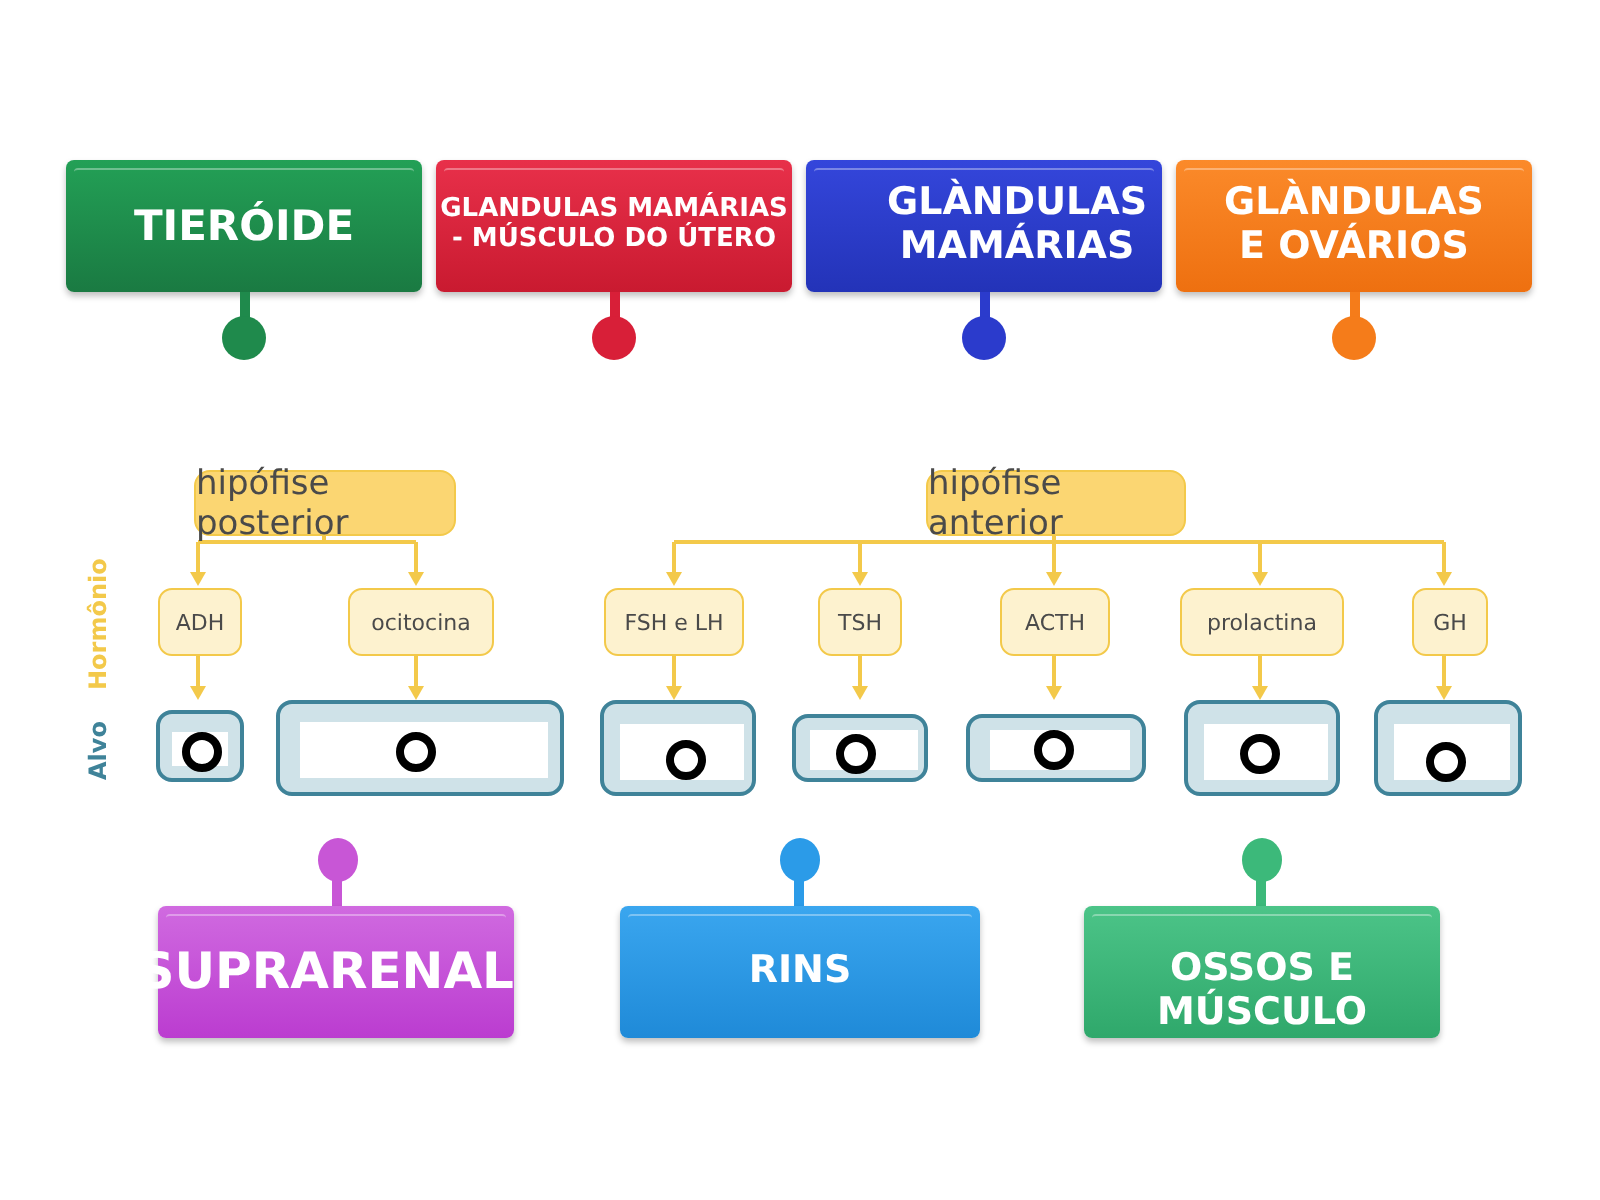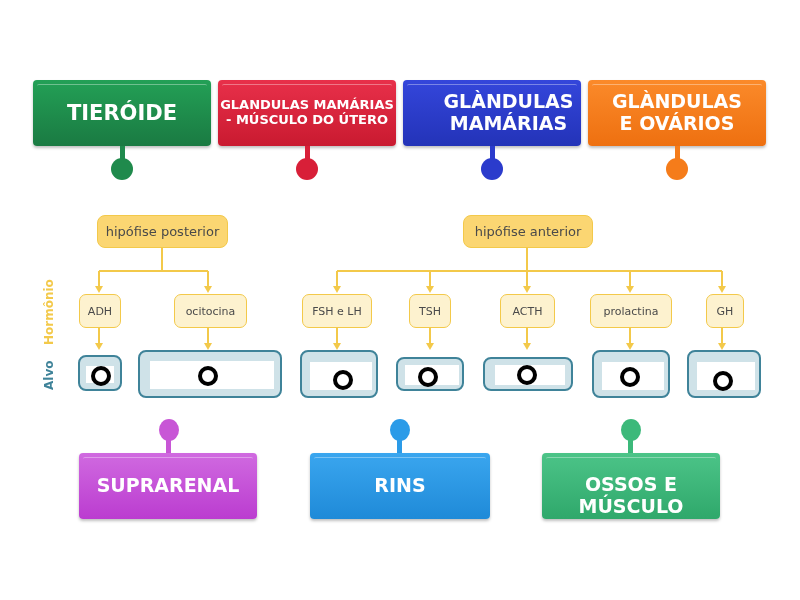--- a/index.html
+++ b/index.html
@@ -8,21 +8,21 @@
   .tile { position:absolute; border-radius:4px; color:#fff; font-weight:bold; display:flex;
           align-items:center; justify-content:center; text-align:center; line-height:1.15;
           box-sizing:border-box; box-shadow:0 2px 3px rgba(0,0,0,0.25); cursor:grab; }
   .tile::before { content:""; position:absolute; left:4px; right:4px; top:4px; bottom:6px;
           border-top:1px solid rgba(255,255,255,0.35); border-radius:2px; pointer-events:none; }
   .pin-line { position:absolute; width:5px; }
   .pin-dot { position:absolute; width:22px; height:22px; border-radius:50%; }
   .pin-dot-top { position:absolute; width:20px; height:22px; border-radius:50%; }
 
   .gland { position:absolute; background:#fde9a8; border:1.5px solid #f3c94a; border-radius:8px;
-           color:#4a4a4a; font-size:13px; display:flex; align-items:center; justify-content:center; box-sizing:border-box;}
+           color:#4a4a4a; font-size:17px; display:flex; align-items:center; justify-content:center; box-sizing:border-box;margin-top:20px;}
   .gland.main { background:#fbd672; }
   .hormone { position:absolute; background:#fdf2cf; border:1.5px solid #f3c94a; border-radius:7px;
            color:#4a4a4a; font-size:11px; display:flex; align-items:center; justify-content:center; box-sizing:border-box;}
   .target { position:absolute; background:#cfe2e8; border:2px solid #3f8399; border-radius:8px; box-sizing:border-box; }
   .target .slot { position:absolute; background:#ffffff; }
   .target .ring { position:absolute; width:12px; height:12px; border:4px solid #000; border-radius:50%;
            background:#fff; cursor:pointer; }
   svg.lines { position:absolute; left:0; top:0; }
   .side { position:absolute; transform:rotate(-90deg); transform-origin:left top; font-weight:bold; font-size:12px; }
 </style>
@@ -115,21 +115,21 @@
   <div class="slot" style="left:8px;top:10px;width:62px;height:28px;"></div>
   <div class="ring" style="left:26px;top:15px;"></div>
 </div>
 <div class="target" style="left:687px;top:350px;width:74px;height:48px;">
   <div class="slot" style="left:8px;top:10px;width:58px;height:28px;"></div>
   <div class="ring" style="left:24px;top:19px;"></div>
 </div>
 
 <div class="pin-dot-top" style="left:159px;top:419px;background:#c856d6;"></div>
 <div class="pin-line" style="left:166px;top:438px;height:16px;background:#c856d6;"></div>
-<div class="tile" style="left:79px;top:453px;width:178px;height:66px;font-size:19px;background:linear-gradient(#d06ae0,#bb3cd0);">
+<div class="tile" style="left:79px;top:453px;width:178px;height:66px;font-size:25px;background:linear-gradient(#d06ae0,#bb3cd0);justify-content:flex-end;">
   <span>SUPRARENAL</span>
 </div>
 
 <div class="pin-dot-top" style="left:390px;top:419px;background:#2b9be8;"></div>
 <div class="pin-line" style="left:397px;top:438px;height:16px;background:#2b9be8;"></div>
 <div class="tile" style="left:310px;top:453px;width:180px;height:66px;font-size:19px;background:linear-gradient(#3aa6ef,#1f8ad8);">
   <span>RINS</span>
 </div>
 
 <div class="pin-dot-top" style="left:621px;top:419px;background:#3cb97a;"></div>

